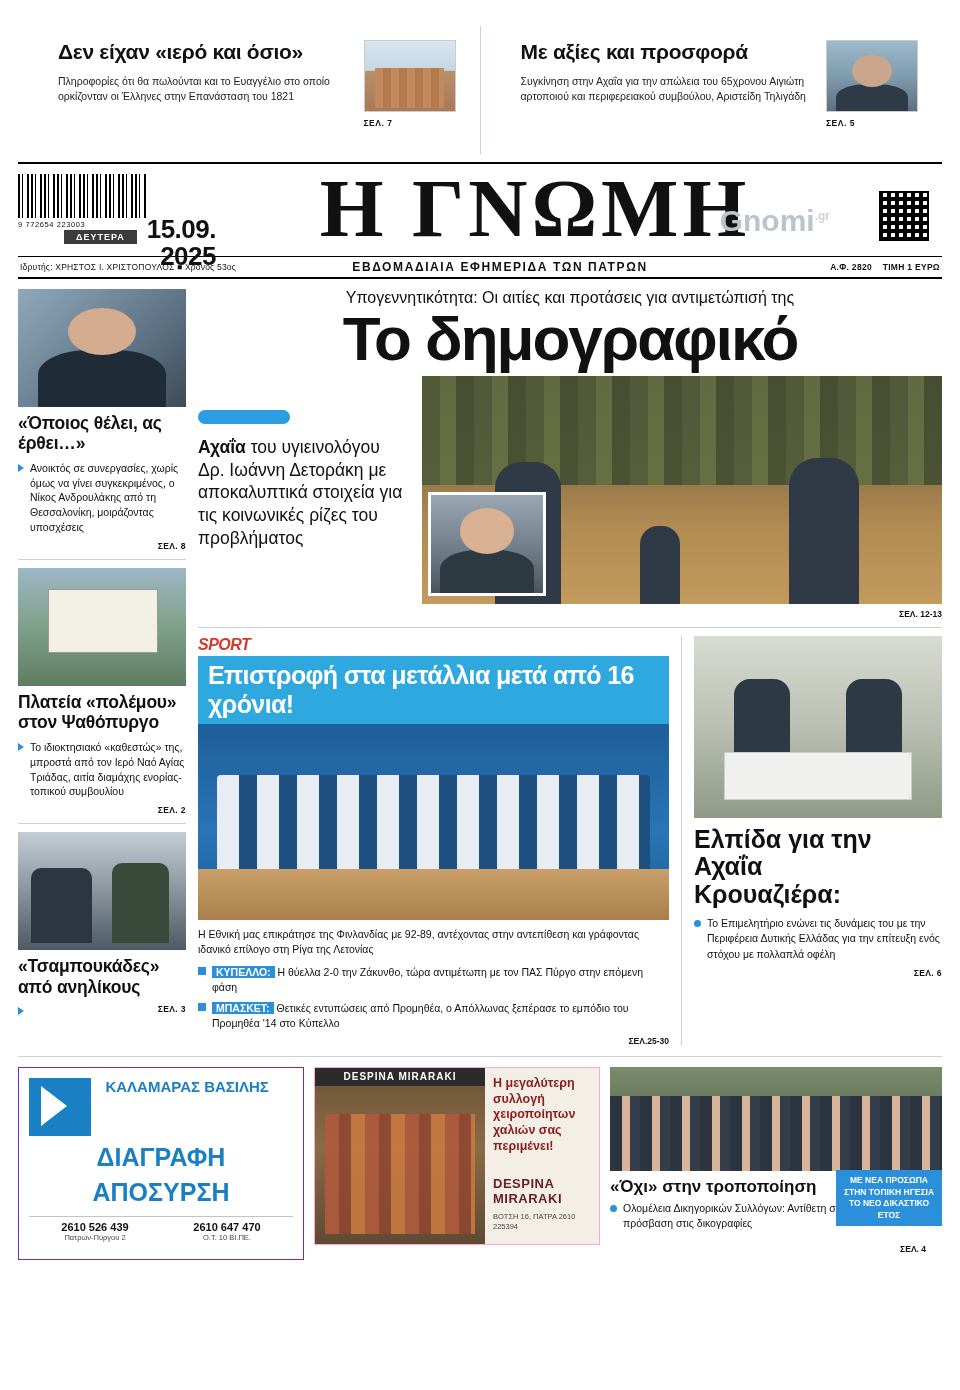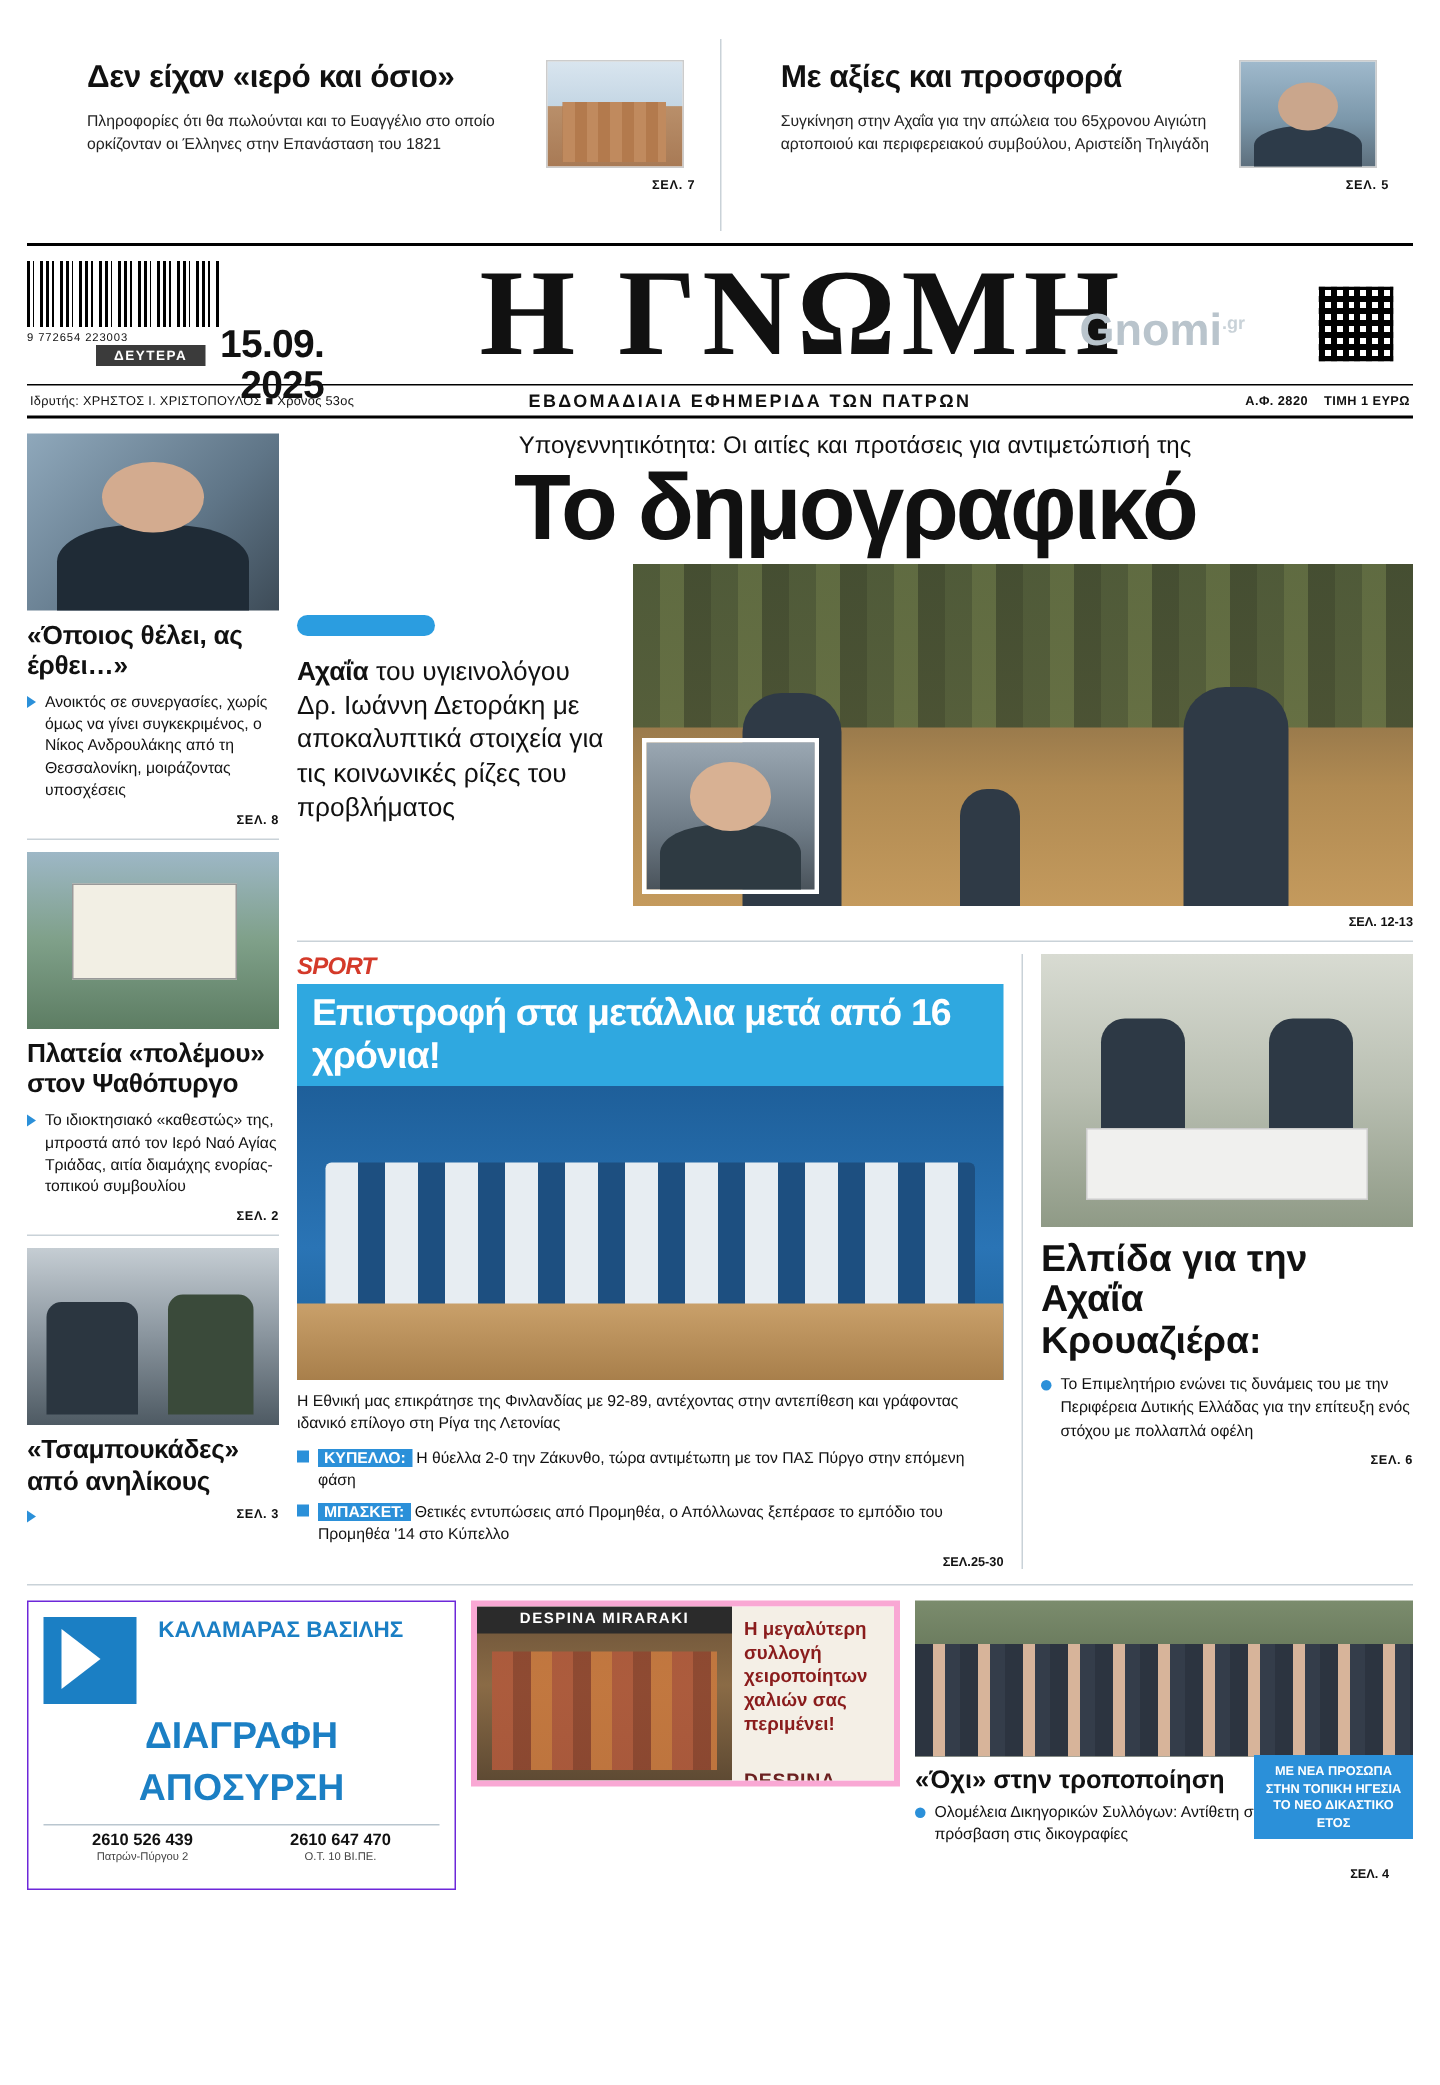--- a/index.html
+++ b/index.html
@@ -29,21 +29,21 @@
     padding:8px 16px 8px 40px;
     position:relative;
   }
   .teaser.first { border-right:1px solid #c9d2d8; }
   .teaser-txt { flex:1; padding-right:10px; }
   .teaser-title {
     font-size:21px; font-weight:bold; line-height:1.15;
     margin:6px 0 10px 0; letter-spacing:-0.3px;
   }
   .teaser-sub { font-size:10.5px; line-height:1.45; color:#222; }
-  .teaser-page { font-size:8.5px; font-weight:bold; text-align:right; margin-top:6px; letter-spacing:0.5px;}
+  .teaser-page { font-size:8.5px; font-weight:bold; margin-top:6px; letter-spacing:0.5px;}
   .teaser-img {
     width:92px; height:72px; flex:0 0 92px; margin-top:6px;
     border:1px solid #ccc; overflow:hidden; position:relative;
   }
   .ph-theatre { background:linear-gradient(#d9e5ef 0%, #c4d6e4 42%, #b98f6a 43%, #a87a55 100%); }
   .ph-theatre:after{
     content:""; position:absolute; left:12%; top:38%; width:76%; height:58%;
     background:repeating-linear-gradient(90deg,#c08a5e 0 8px,#b37a4d 8px 16px);
   }
   .ph-man { background:linear-gradient(#9fb9cc 0%, #7c98ab 55%, #5d6f7d 100%); }
@@ -270,21 +270,21 @@
     content:""; position:absolute; left:12px; top:8px; width:0; height:0;
     border-left:26px solid #fff; border-top:20px solid transparent; border-bottom:20px solid transparent;
   }
   .ad1-name { display:inline-block; margin-left:10px; font-size:15px; font-weight:bold; color:#1b7fc4; line-height:1.2; }
   .ad1-big { font-size:25px; font-weight:bold; color:#1b7fc4; text-align:center; margin-top:8px; line-height:1.08; }
   .ad1-phones { display:flex; border-top:1px solid #b9c6cf; margin-top:10px; padding-top:4px; font-size:11px; font-weight:bold; }
   .ad1-phones div { flex:1; text-align:center; }
   .ad1-phones small { display:block; font-weight:normal; font-size:7.5px; color:#444; }
 
   .ad2 {
-    width:286px; flex:0 0 286px; display:flex; border:4px solid #f9a8d4; height:124px; overflow:hidden;
+    width:286px; flex:0 0 286px; display:flex; border:1px solid #f9a8d4; height:178px; overflow:hidden;
   }
   .ad2-img {
     width:170px; position:relative;
     background:linear-gradient(#6b5238 0%,#8a6b46 45%,#5e4a33 100%);
   }
   .ad2-img .hdr { position:absolute; left:0; right:0; top:0; height:18px; background:#2b2b2b; color:#fff; font-size:10px; font-weight:bold; text-align:center; line-height:18px; letter-spacing:1px;}
   .ad2-img .rugs { position:absolute; left:6%; right:6%; top:26%; bottom:6%; background:repeating-linear-gradient(90deg,#b05a3c 0 14px,#8f4730 14px 26px,#c8793f 26px 40px); opacity:.9;}
   .ad2-txt { flex:1; background:#f4efe6; padding:8px; }
   .ad2-line { font-size:12.5px; font-weight:bold; color:#8a1c1c; line-height:1.25; }
   .ad2-brand { font-size:13px; font-weight:bold; color:#6b2020; margin-top:22px; letter-spacing:0.5px; }

